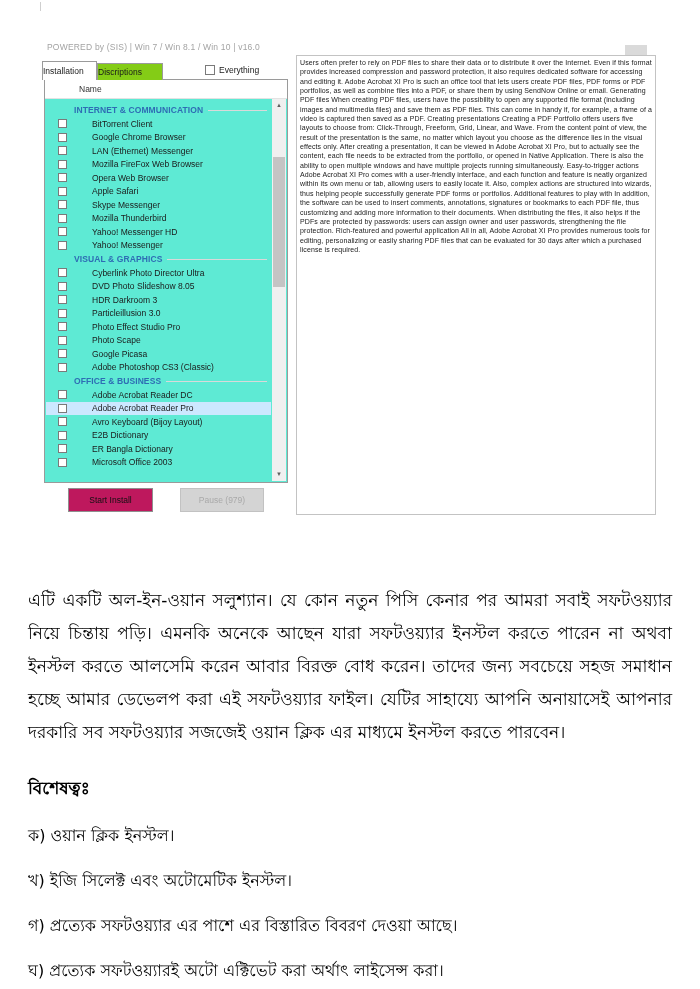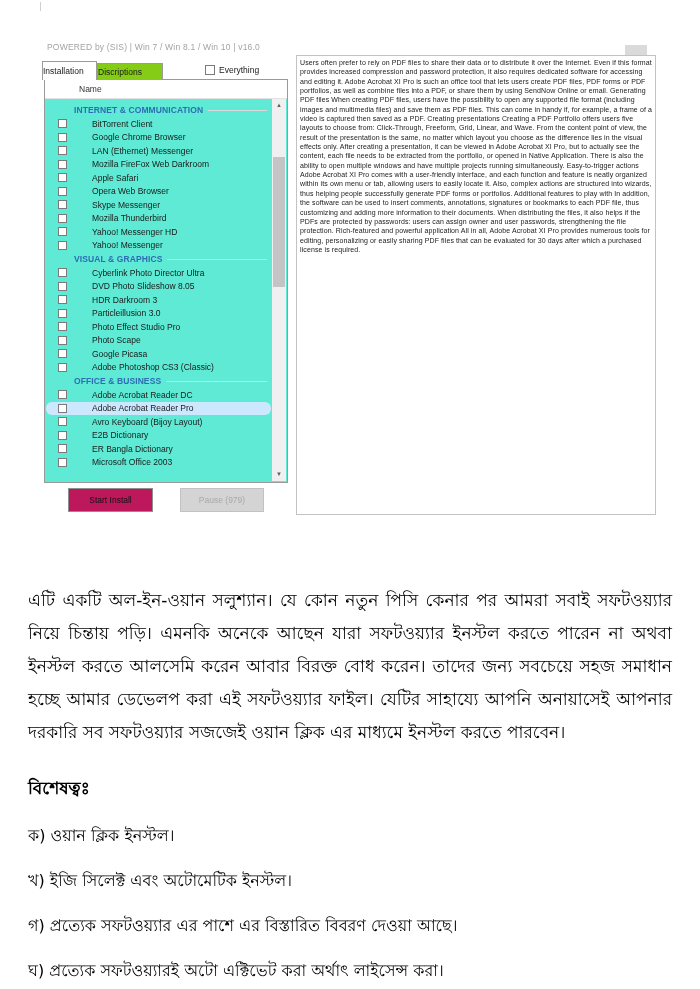--- a/index.html
+++ b/index.html
@@ -56,21 +56,21 @@
     padding-left:28px; padding-right:4px;
   }
   .cat-label {
     font-size:8.5px; font-weight:bold; color:#2e6db4; white-space:nowrap;
     letter-spacing:.1px;
   }
   .cat-line { flex:1 1 auto; height:1px; background:#d9d9d9; margin-left:5px; }
   .item-row { height:13.5px; display:flex; align-items:center; padding-left:12px; }
   .item-row .cb { width:9px; height:9px; }
   .item-label { font-size:8.5px; color:#1a1a1a; margin-left:25px; white-space:nowrap; }
-  .item-row.selected { background:#cce8ff;border-radius:6px; }
+  .item-row.selected { background:#cce8ff; }
 
   
   .vscroll {
     position:absolute; top:19px; right:1px; bottom:1px; width:14px;
     background:#f0f0f0;
   }
   .scroll-arrow {
     position:absolute; left:0; width:14px; height:13px; text-align:center;
     font-size:6px; color:#5f5f5f; line-height:13px; background:#f0f0f0;
   }
@@ -150,29 +150,29 @@
         <div class="item-row">
           <span class="cb"></span>
           <span class="item-label">Google Chrome Browser</span>
         </div>
         <div class="item-row">
           <span class="cb"></span>
           <span class="item-label">LAN (Ethernet) Messenger</span>
         </div>
         <div class="item-row">
           <span class="cb"></span>
-          <span class="item-label">Mozilla FireFox Web Darkroom</span>
+          <span class="item-label">Mozilla FireFox Web Browser</span>
+        </div>
+        <div class="item-row">
+          <span class="cb"></span>
+          <span class="item-label">Opera Web Browser</span>
         </div>
         <div class="item-row">
           <span class="cb"></span>
           <span class="item-label">Apple Safari</span>
-        </div>
-        <div class="item-row">
-          <span class="cb"></span>
-          <span class="item-label">Opera Web Browser</span>
         </div>
         <div class="item-row">
           <span class="cb"></span>
           <span class="item-label">Skype Messenger</span>
         </div>
         <div class="item-row">
           <span class="cb"></span>
           <span class="item-label">Mozilla Thunderbird</span>
         </div>
         <div class="item-row">

